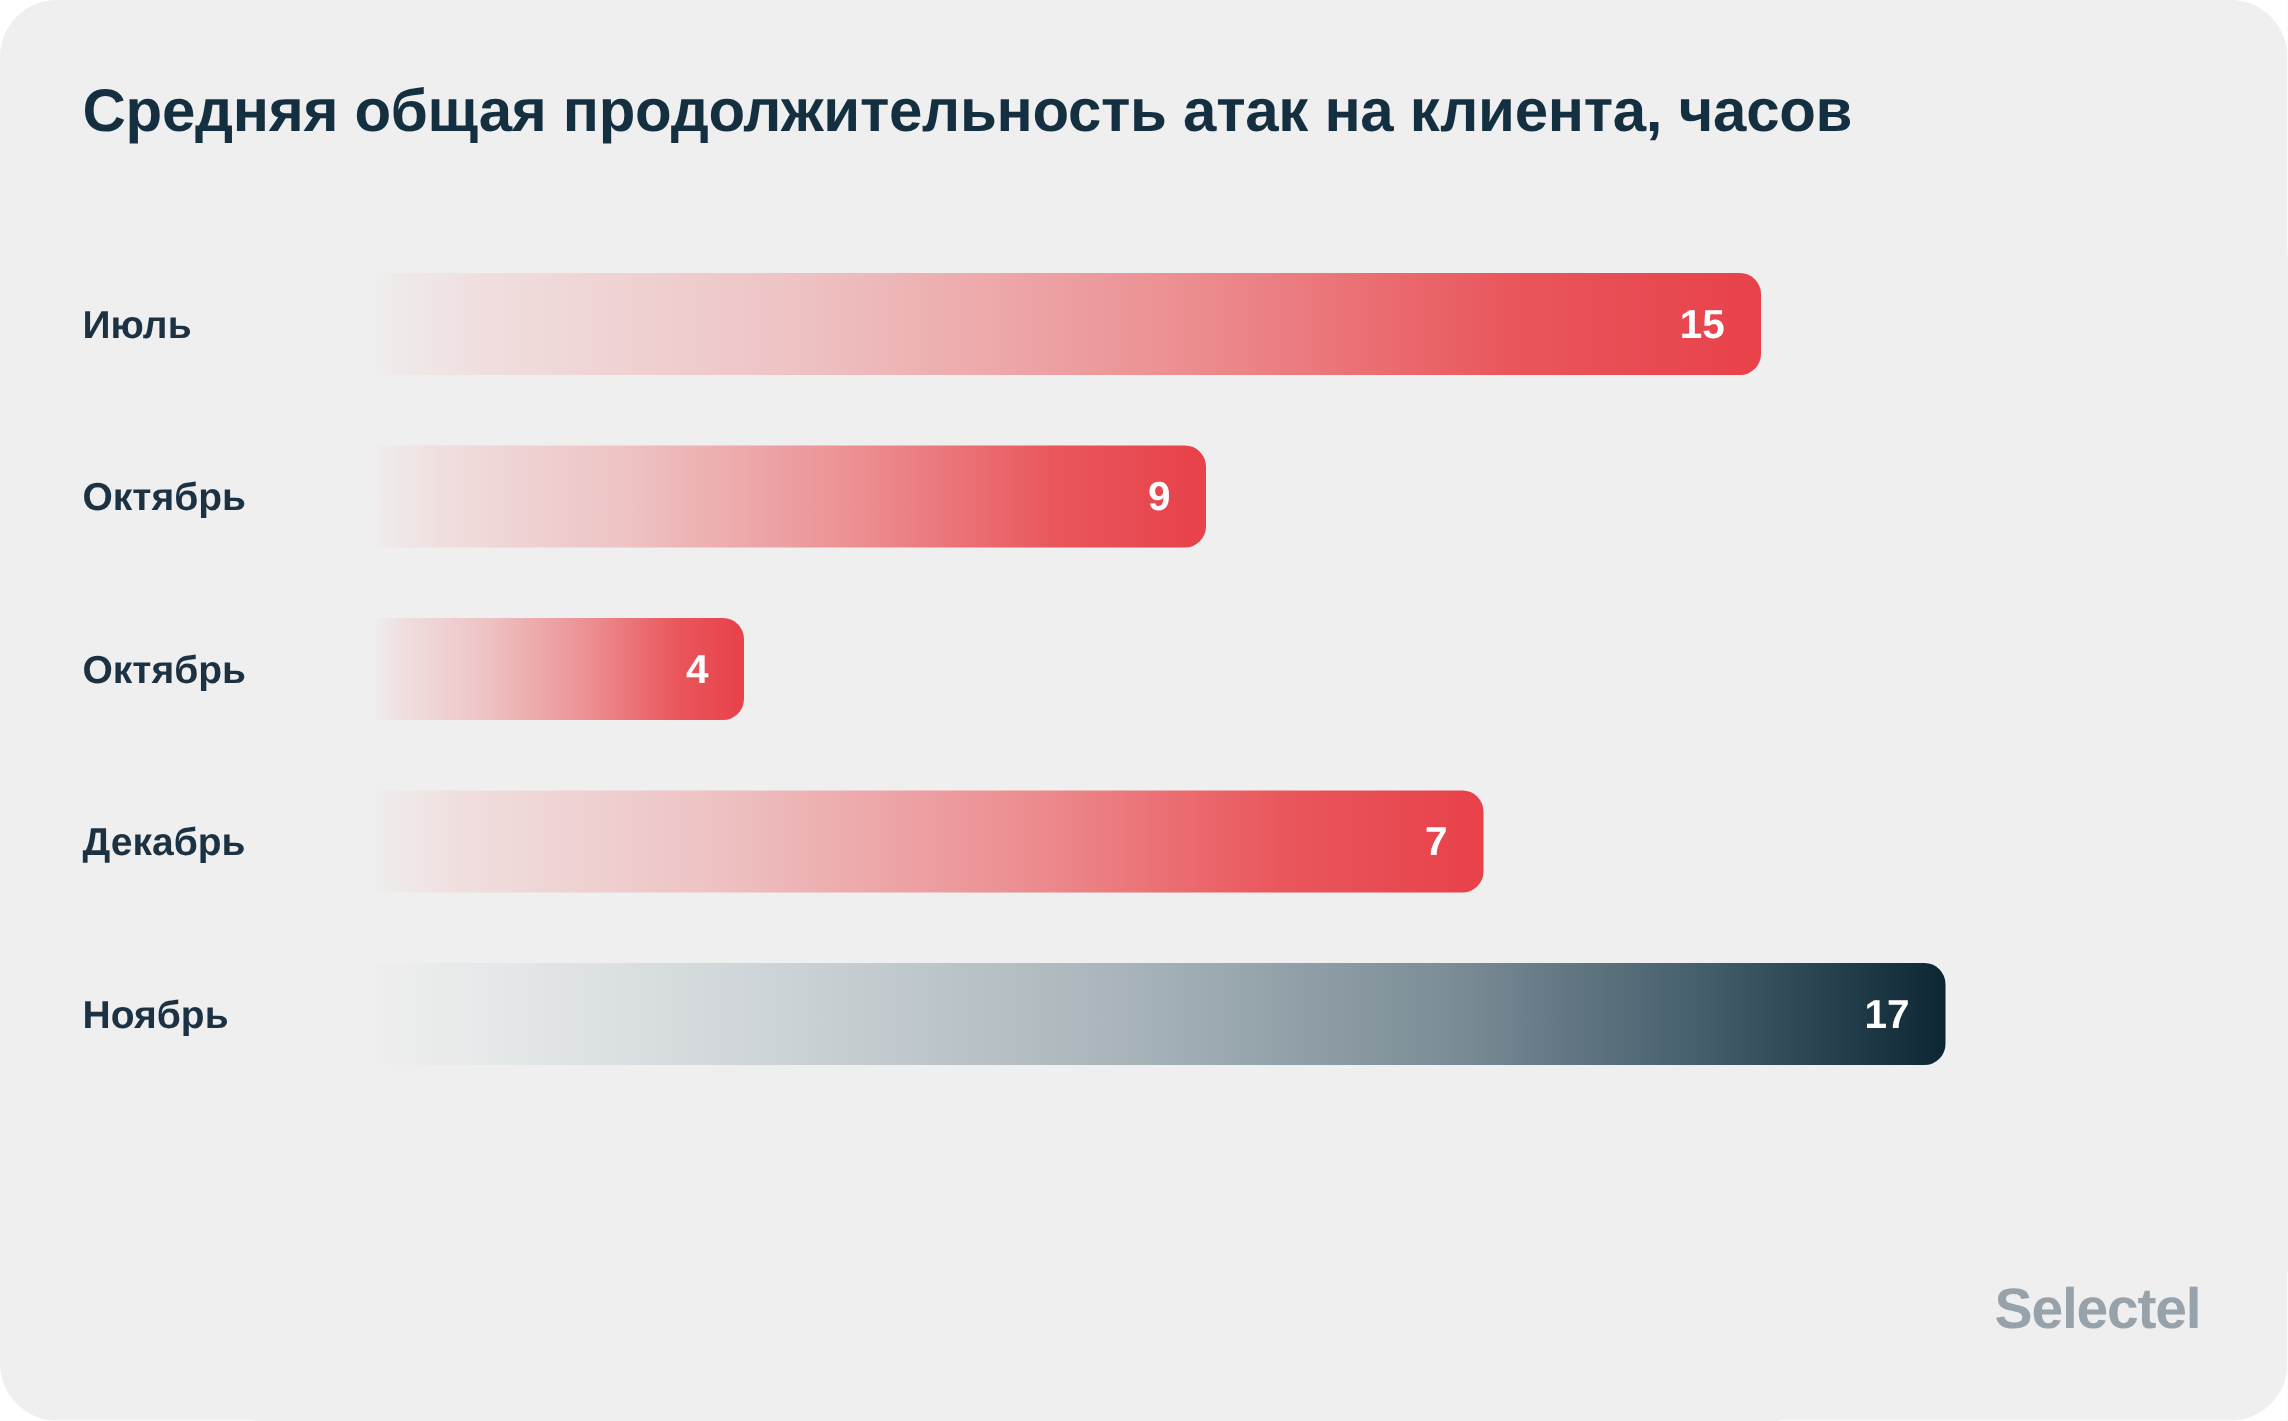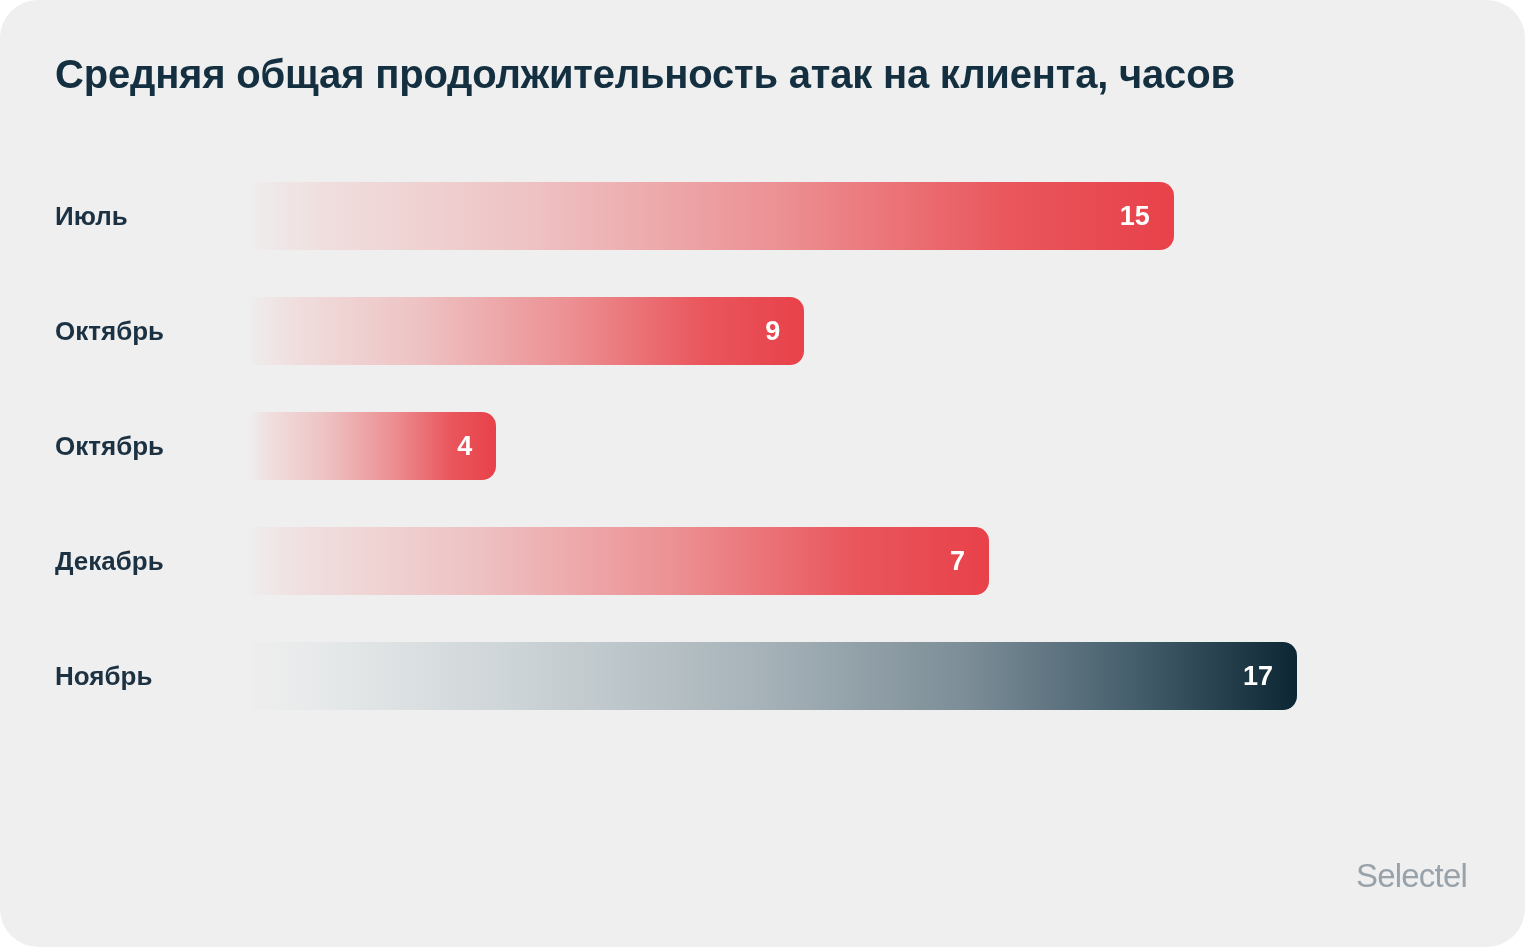--- a/index.html
+++ b/index.html
@@ -92,22 +92,22 @@
     line-height: 68px;
     font-size: 27px;
     font-weight: 700;
     color: #ffffff;
   }
 
   #brand-logo {
     position: absolute;
     right: 58px;
     bottom: 52px;
-    font-size: 33px;
-    font-weight: 400;
+    font-size: 38px;
+    font-weight: 700;
     letter-spacing: -0.8px;
     color: #98a2aa;
   }
 </style>
 </head>
 <body>
 
 <div id="card">
 
   <div id="chart-title">Средняя общая продолжительность атак на клиента, часов</div>

